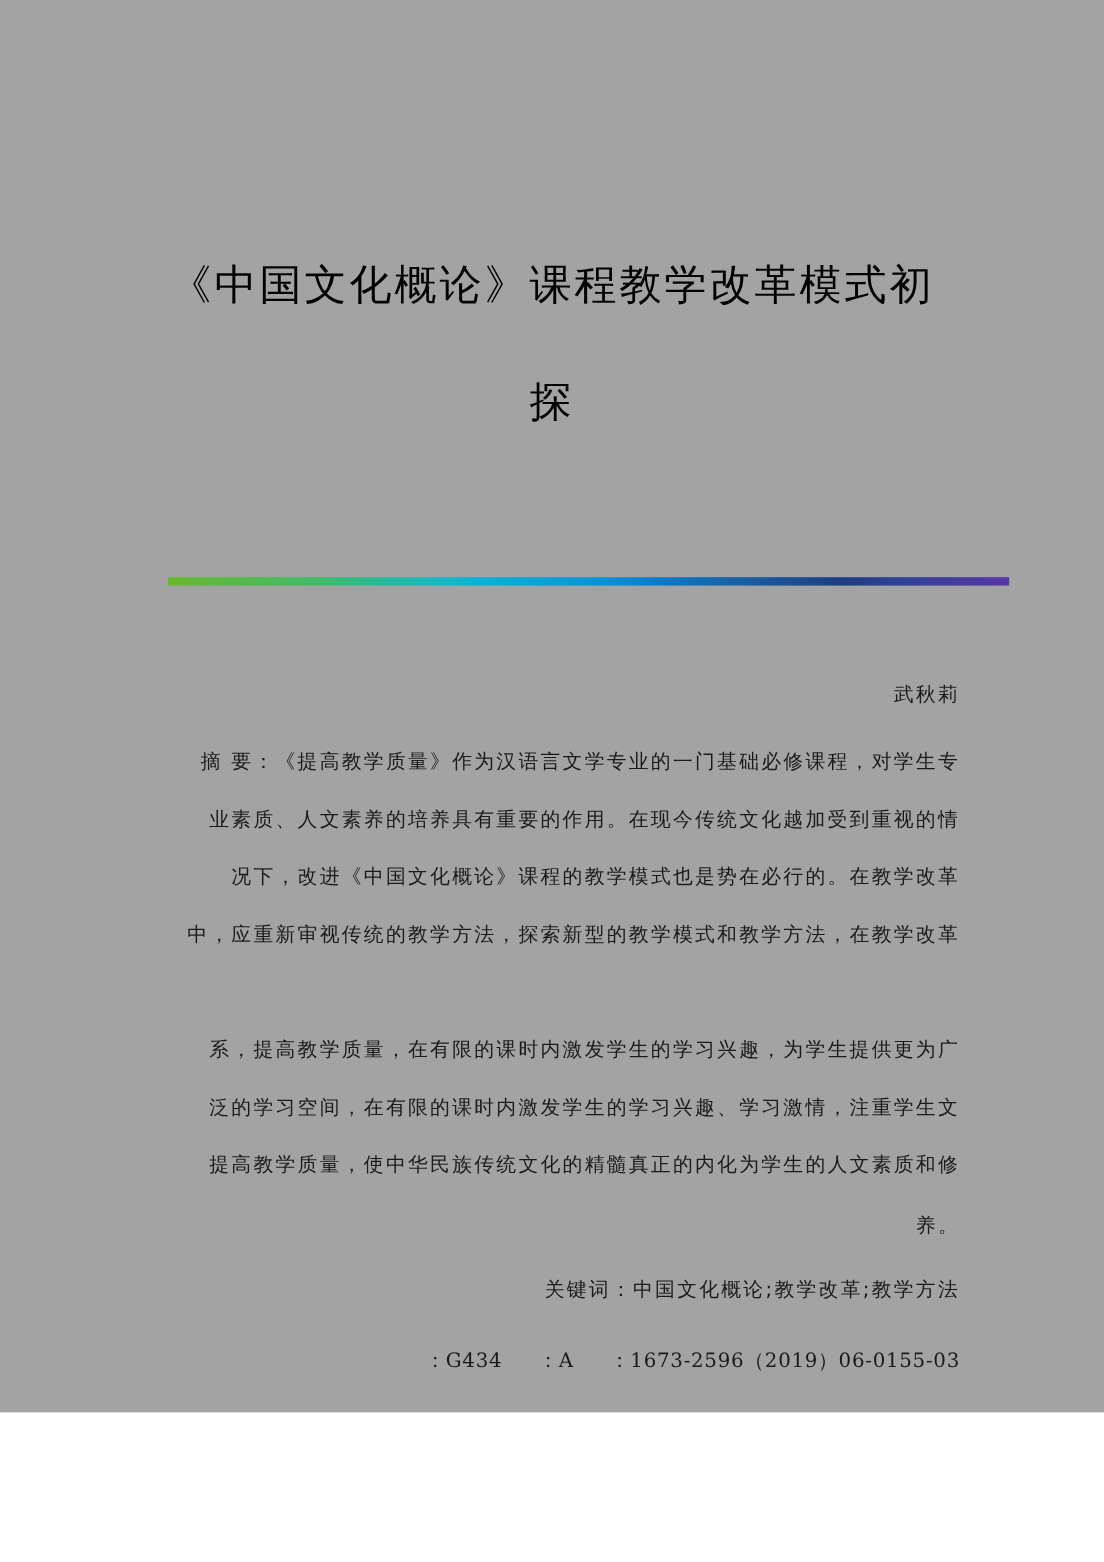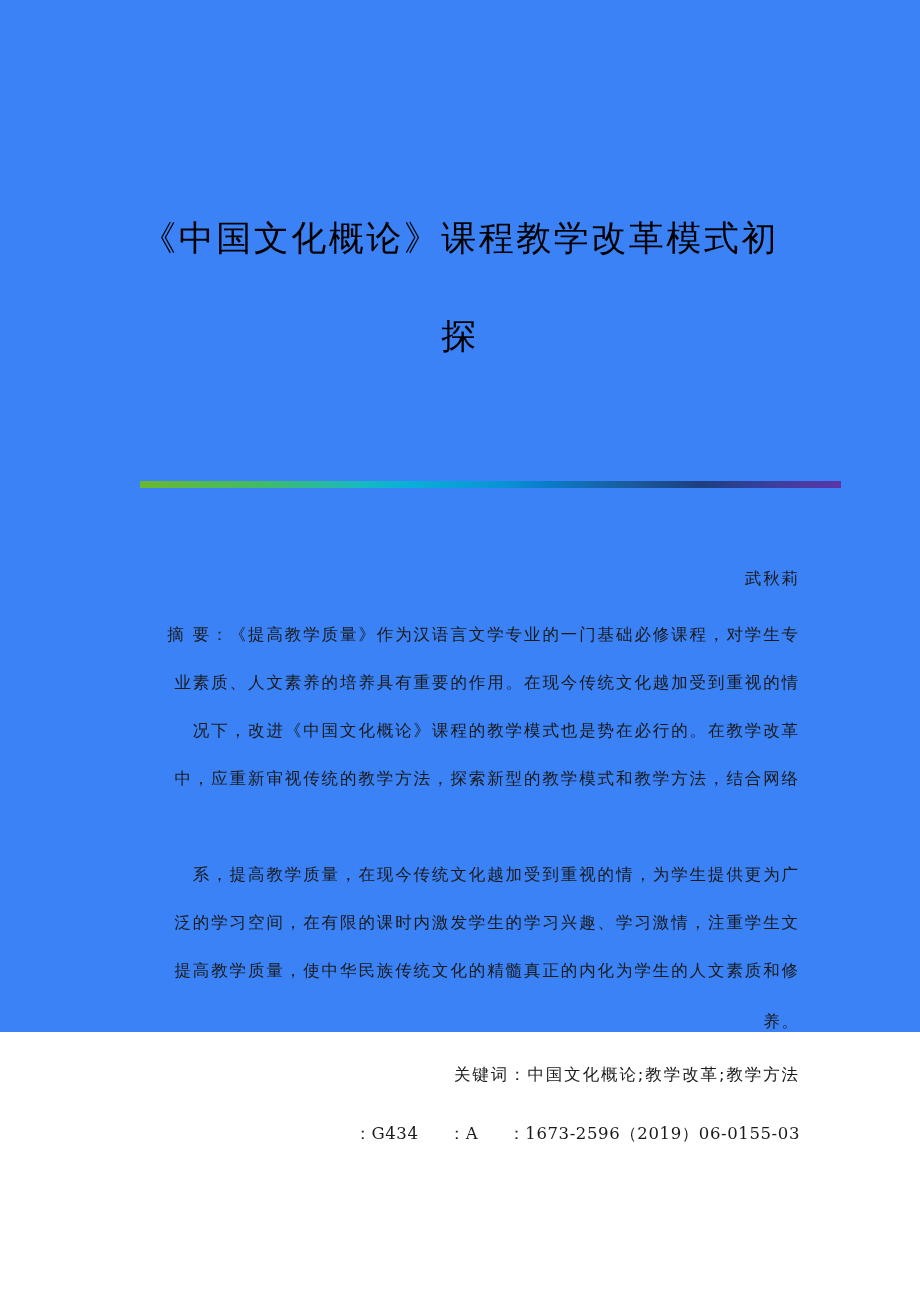--- a/index.html
+++ b/index.html
@@ -12,22 +12,22 @@
     height: 1302px;
     position: relative;
     overflow: hidden;
     font-family: "DejaVu Serif", "Liberation Serif", serif;
     color: #111111;
   }
   .page {
     position: absolute;
     left: 0; top: 0;
     width: 920px;
-    height: 1032px;
-    background: #3b82f6;
+    height: 1177px;
+    background: #a3a3a3;
   }
   .title-line {
     position: absolute;
     left: 0;
     width: 920px;
     text-align: center;
     font-family: "DejaVu Sans", "Liberation Sans", sans-serif;
     font-size: 35px;
     letter-spacing: 2.5px;
     line-height: 40px;
@@ -81,22 +81,22 @@
   <div class="title-line l1">《中国文化概论》课程教学改革模式初</div>
   <div class="title-line l2">探</div>
 
   <div class="divider"></div>
 
   <div class="body-text author">武秋莉</div>
 
   <div class="body-text abstract-line" style="top:625px">摘 要：《提高教学质量》作为汉语言文学专业的一门基础必修课程，对学生专</div>
   <div class="body-text abstract-line" style="top:721px">况下，改进《中国文化概论》课程的教学模式也是势在必行的。在教学改革</div>
   <div class="body-text abstract-line" style="top:673px">业素质、人文素养的培养具有重要的作用。在现今传统文化越加受到重视的情</div>
-  <div class="body-text abstract-line" style="top:769px">中，应重新审视传统的教学方法，探索新型的教学模式和教学方法，结合网络</div>
-  <div class="body-text abstract-line" style="top:865px">系，提高教学质量，在现今传统文化越加受到重视的情，为学生提供更为广</div>
+  <div class="body-text abstract-line" style="top:769px">中，应重新审视传统的教学方法，探索新型的教学模式和教学方法，在教学改革</div>
+  <div class="body-text abstract-line" style="top:865px">系，提高教学质量，在有限的课时内激发学生的学习兴趣，为学生提供更为广</div>
   <div class="body-text abstract-line" style="top:913px">泛的学习空间，在有限的课时内激发学生的学习兴趣、学习激情，注重学生文</div>
   <div class="body-text abstract-line" style="top:961px">提高教学质量，使中华民族传统文化的精髓真正的内化为学生的人文素质和修</div>
   <div class="body-text abstract-line" style="top:1012px">养。</div>
 
   <div class="body-text keywords">关键词：中国文化概论;教学改革;教学方法</div>
 
   <div class="body-text classification">
     <span>：G434</span><span class="gap"></span><span>：A</span><span class="gap"></span><span>：1673-2596（2019）06-0155-03</span>
   </div>
 

